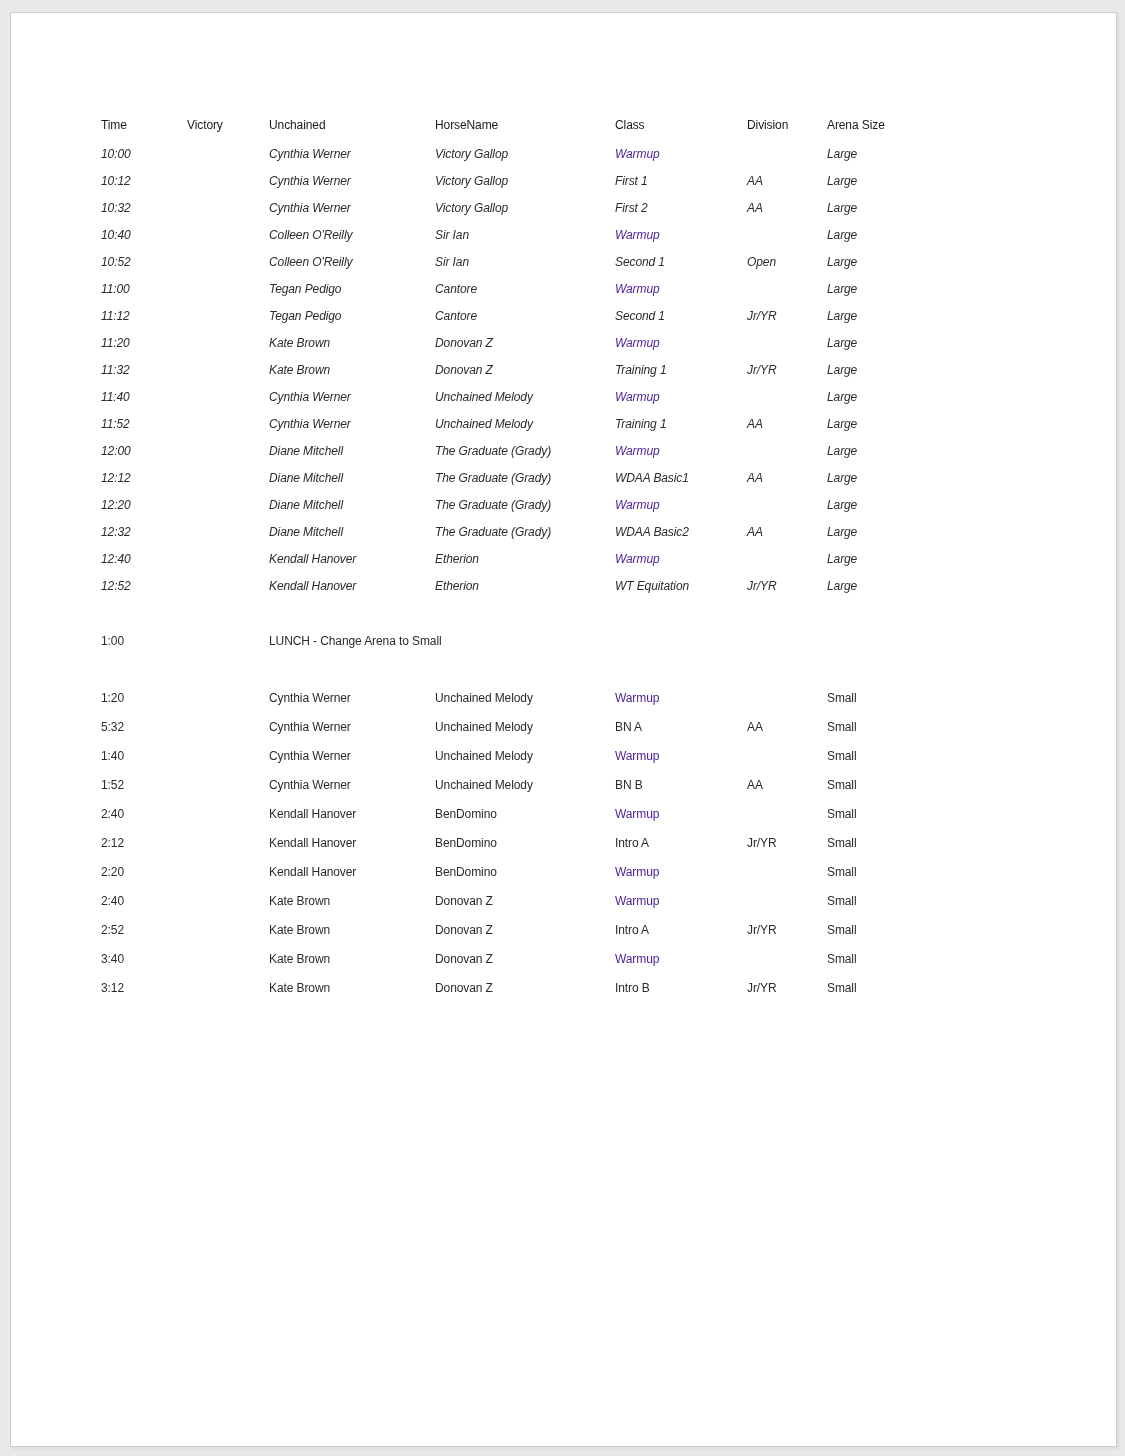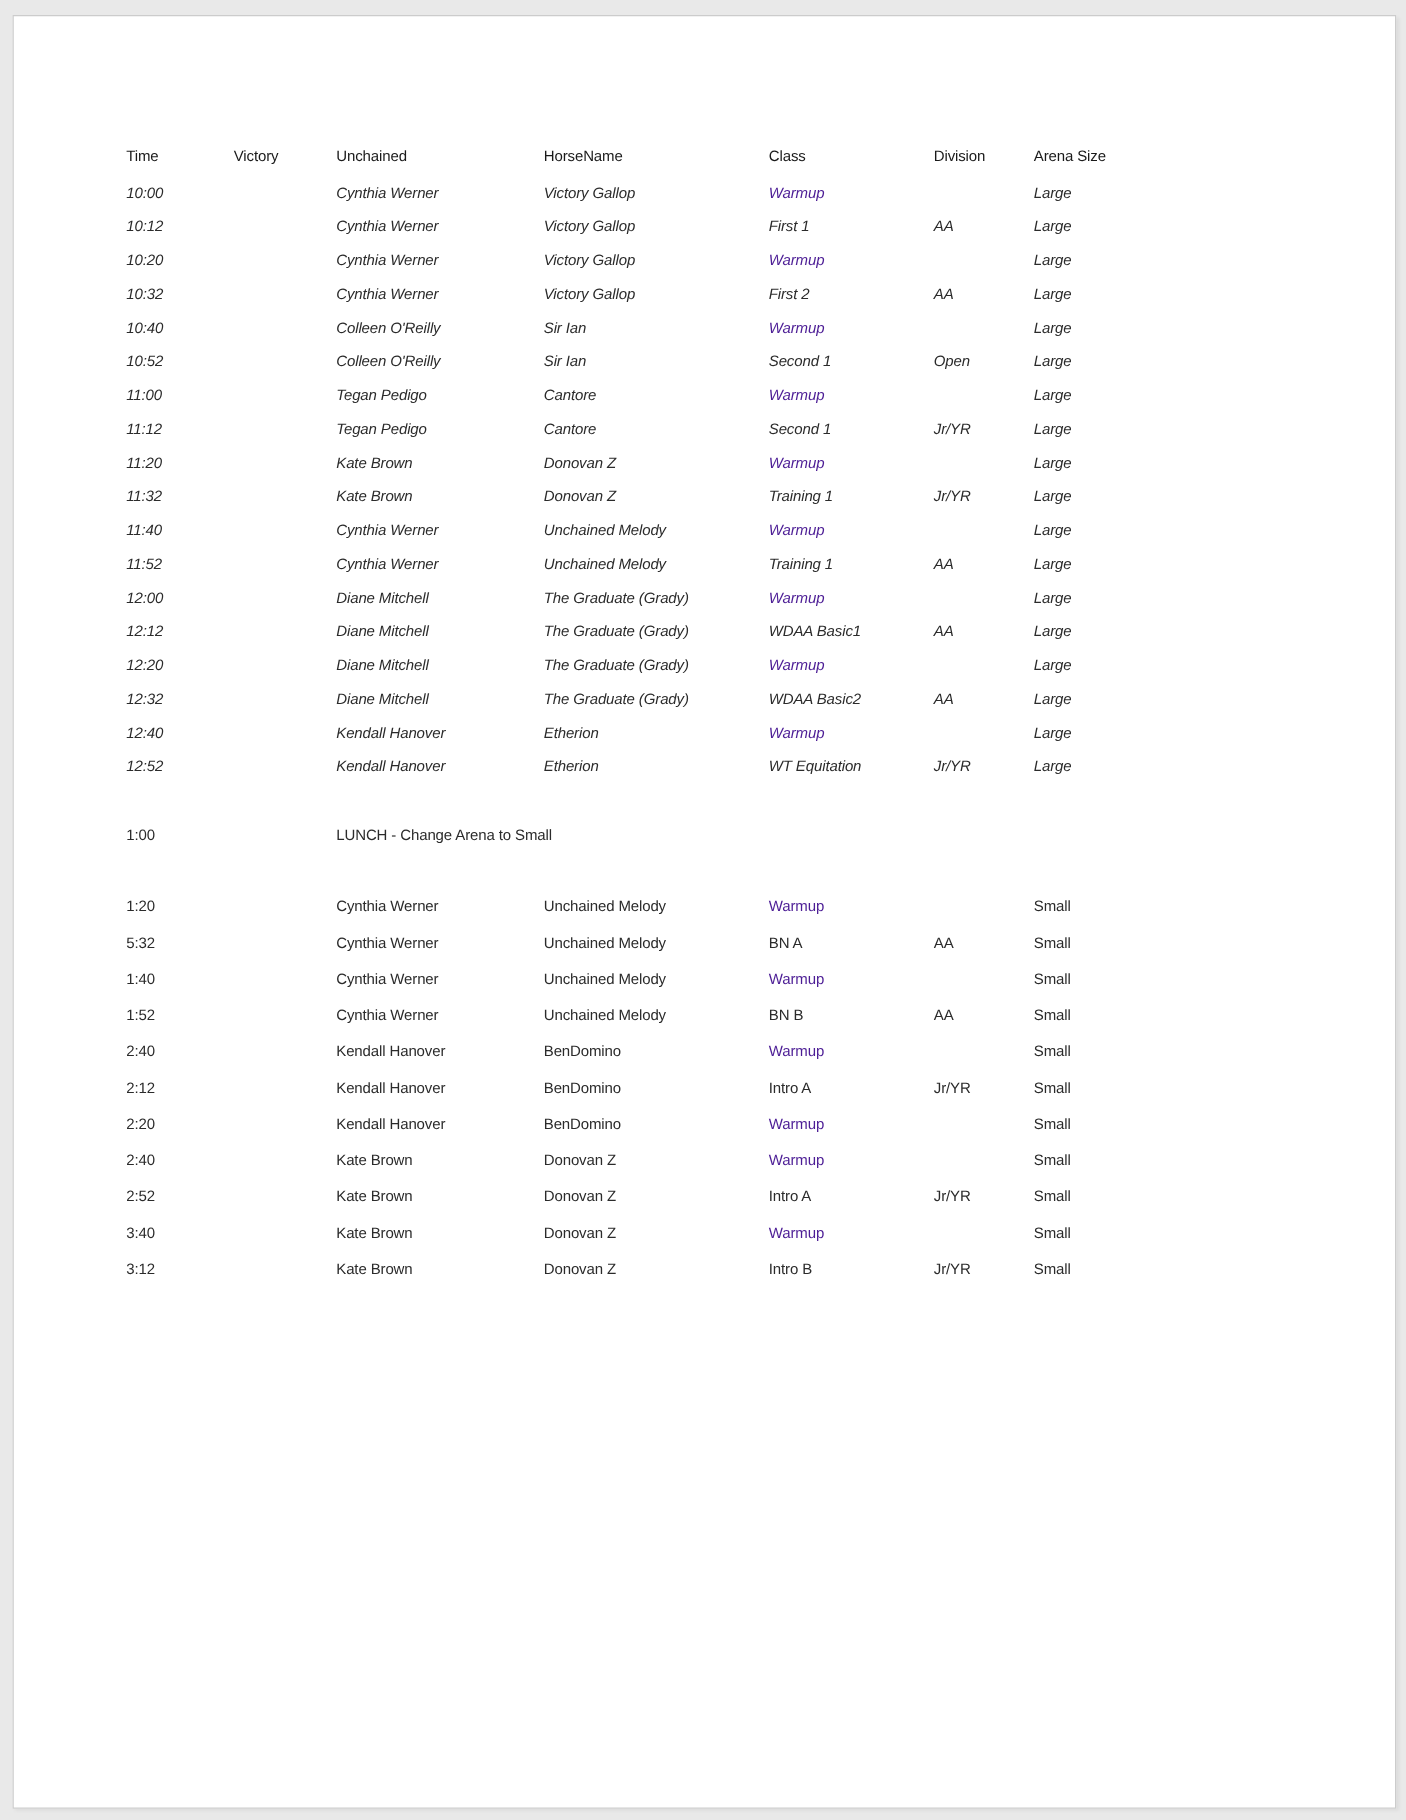--- a/index.html
+++ b/index.html
@@ -116,29 +116,20 @@
           <tr>
             <td class="time">10:12</td>
             <td></td>
             <td>Cynthia Werner</td>
             <td>Victory Gallop</td>
             <td>First 1</td>
             <td>AA</td>
             <td>Large</td>
           </tr>
 
-          <tr>
-            <td class="time">10:20</td>
-            <td></td>
-            <td>Cynthia Werner</td>
-            <td>Victory Gallop</td>
-            <td class="muted">Warmup</td>
-            <td></td>
-            <td>Large</td>
-          </tr>
 
           <tr>
             <td class="time">10:32</td>
             <td></td>
             <td>Cynthia Werner</td>
             <td>Victory Gallop</td>
             <td>First 2</td>
             <td>AA</td>
             <td>Large</td>
           </tr>

